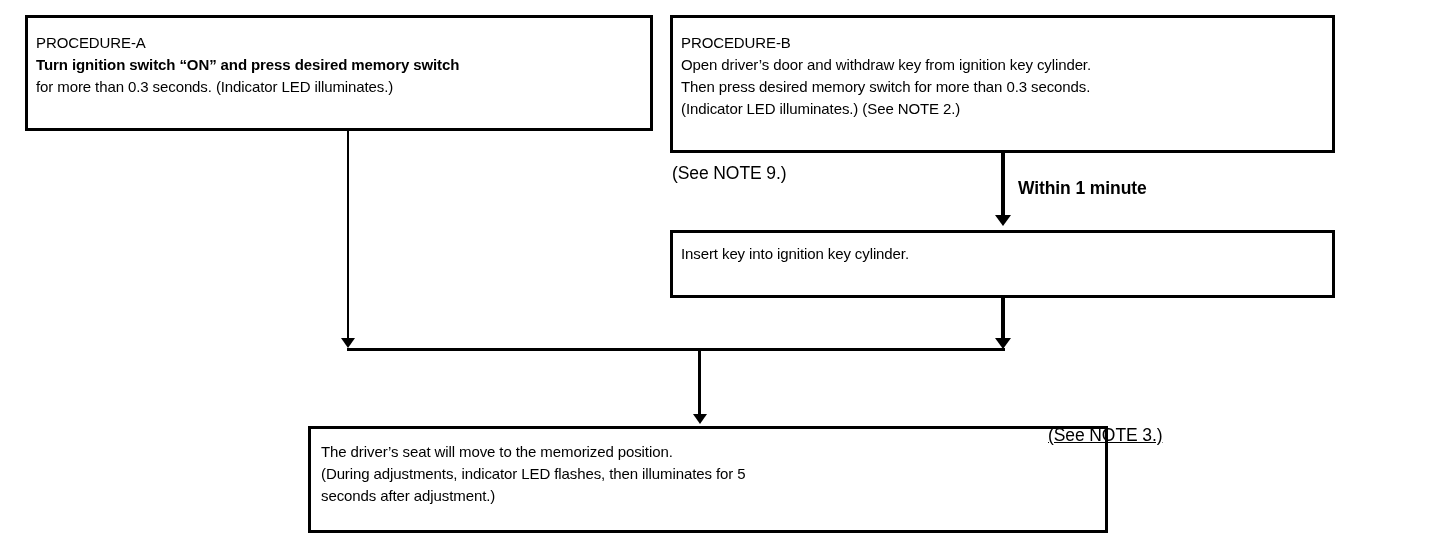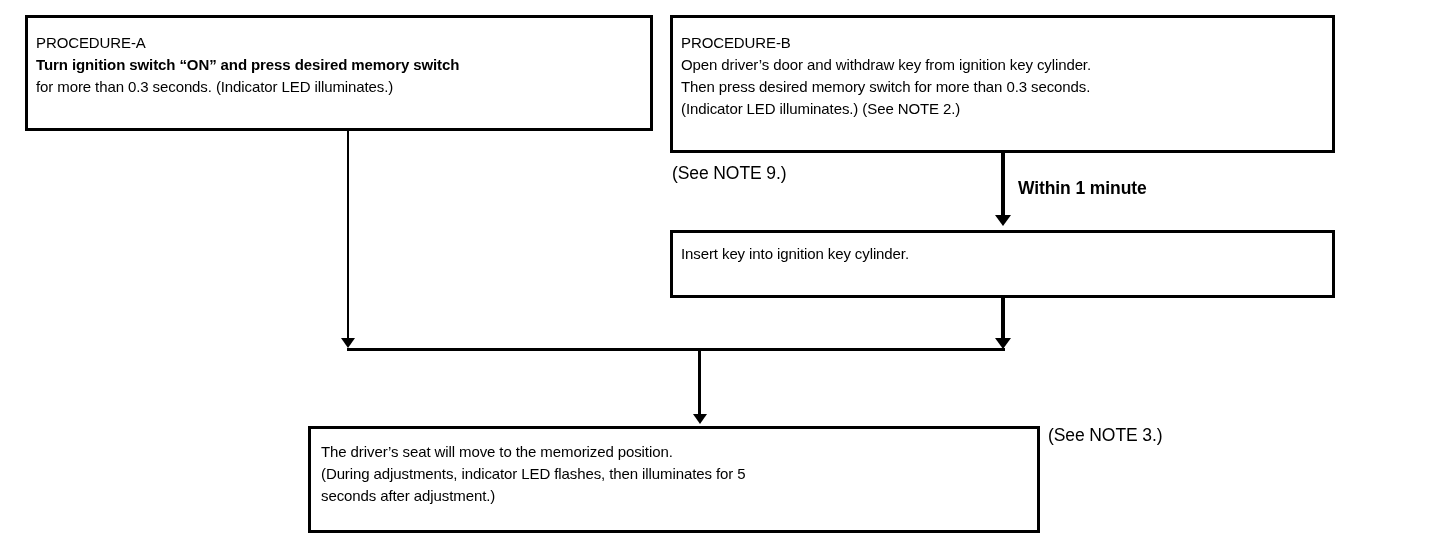--- a/index.html
+++ b/index.html
@@ -92,21 +92,21 @@
   <div class="arrowhead" style="left:995px; top:338px;"></div>
 
   <div class="vline" style="left:347px; top:131px; width:2px; height:209px;"></div>
   <div class="arrowhead thin" style="left:341px; top:338px;"></div>
 
   <div class="hline" style="left:347px; top:348px; width:658px; height:3px;"></div>
 
   <div class="vline" style="left:698px; top:348px; width:3px; height:67px;"></div>
   <div class="arrowhead thin" style="left:693px; top:414px;"></div>
 
-  <div class="box" style="left:308px; top:426px; width:732px; height:107px;">
+  <div class="box" style="left:308px; top:426px; width:800px; height:107px;">
     <div class="box-text" style="left:10px; top:12px;">The driver’s seat will move to the memorized position.</div>
     <div class="box-text" style="left:10px; top:34px;">(During adjustments, indicator LED flashes, then illuminates for 5</div>
     <div class="box-text" style="left:10px; top:56px;">seconds after adjustment.)</div>
   </div>
 
-  <div class="ann" style="left:1048px; top:424px;">(See NOTE 3.)</div>
+  <div class="ann" style="left:1048px; top:424px;text-decoration:underline;">(See NOTE 3.)</div>
 
 </div>
 
 </body></html>

